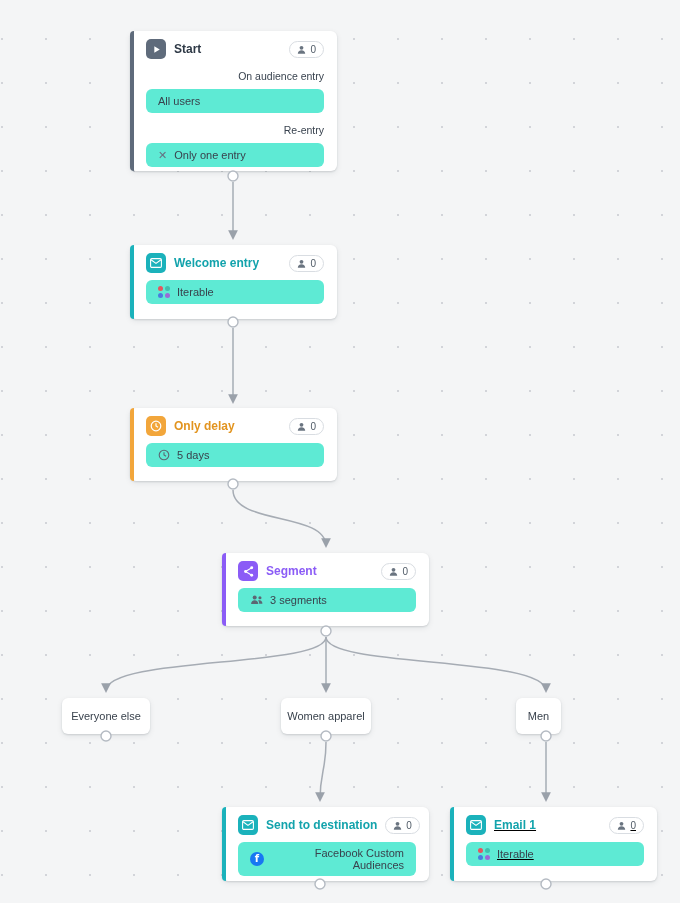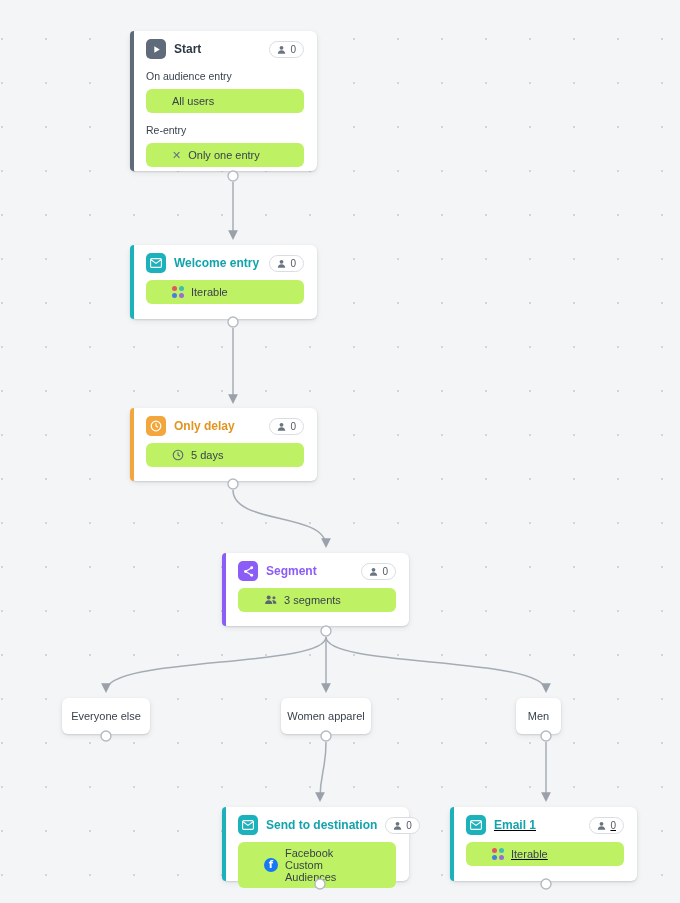--- a/index.html
+++ b/index.html
@@ -18,25 +18,26 @@
     background-position: 24px 17px;
   }
   svg.connectors {
     position: absolute; inset: 0;
     pointer-events: none;
     z-index: 3;
   }
   
   .node {
     position: absolute;
-    width: 187px;
+    width: 207px;
     background: #fff;
     border-radius: 6px;
     box-shadow: 0 1px 2px rgba(23,32,46,.14), 0 2px 6px rgba(23,32,46,.08);
     z-index: 2;
+    text-align: right;
   }
   .accent {
     position: absolute; left: 0; top: 0; bottom: 0; width: 4px;
     border-radius: 6px 0 0 6px;
   }
   .node-header { display: flex; align-items: center; gap: 8px; padding: 8px 13px 6px 16px; }
   .node-icon {
     width: 20px; height: 20px; flex: 0 0 20px;
     border-radius: 5px;
     display: flex; align-items: center; justify-content: center;
@@ -46,22 +47,22 @@
   .badge {
     margin-left: auto;
     display: flex; align-items: center; gap: 4px;
     border: 1px solid #d9dde2; background: #fff;
     border-radius: 9px; padding: 2px 7px;
     font-size: 10px; color: #4f5a66;
   }
   .node-body { padding: 1px 13px 10px 16px; }
   .field-label { font-size: 10.5px; color: #39434f; margin: 4px 0 7px 0; }
   .box {
-    background: #bef264; border-radius: 6px;
-    padding: 5px 26px; min-height: 24px;
+    background: #5eead4; border-radius: 6px;
+    padding: 5px 12px; min-height: 24px;
     font-size: 11px; color: #39424d;
     display: flex; align-items: center; gap: 7px;
   }
   .box + .field-label { margin-top: 11px; }
 
   
   .n-start   { left: 130px; top: 31px;  height: 140px; }
   .n-welcome { left: 130px; top: 245px; height: 74px;  }
   .n-delay   { left: 130px; top: 408px; height: 73px;  }
   .n-segment { left: 222px; top: 553px; height: 73px;  }

